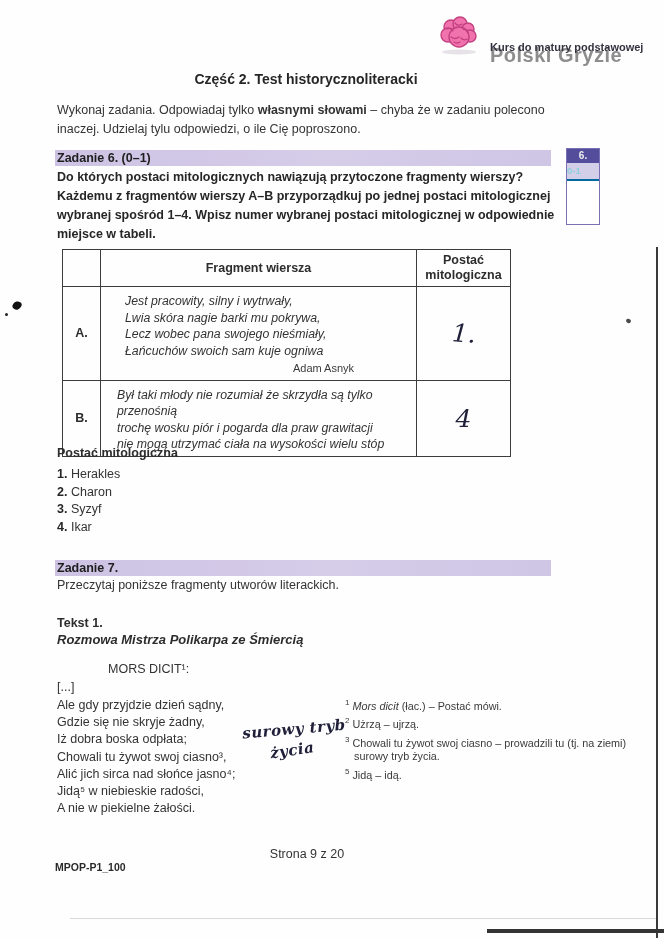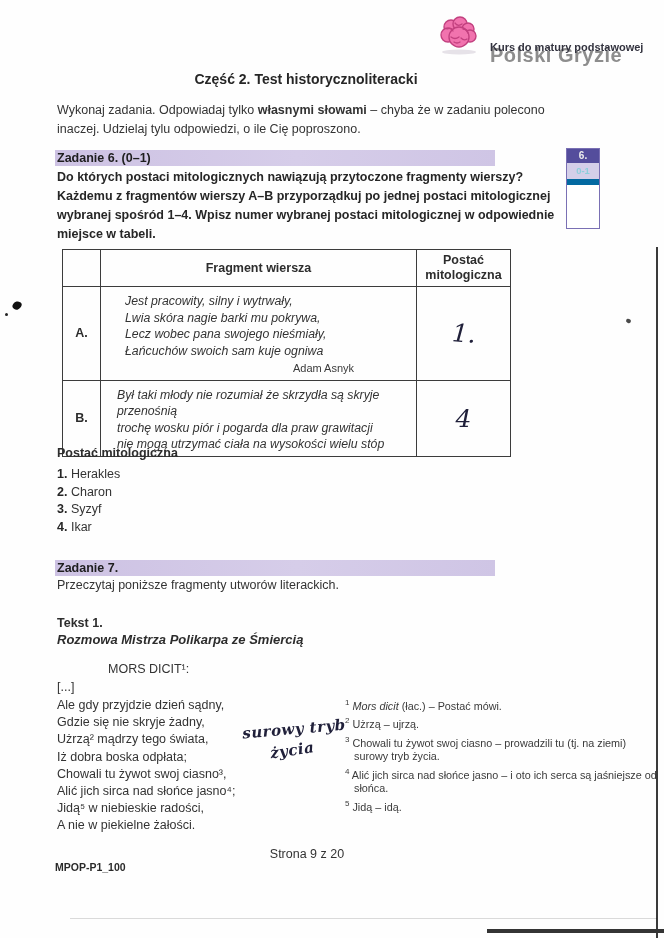--- a/index.html
+++ b/index.html
@@ -14,34 +14,34 @@
   .logo{left:436px; top:12px; width:220px; height:52px;}
   .logo-brain{position:absolute; left:0; top:2px;}
   .brand{position:absolute; left:54px; top:4px; font-size:20px; font-weight:700;
          color:#8d8d8d; letter-spacing:.5px;margin-top:28px;}
   .brand-sub{position:absolute; left:54px; top:29px; font-size:11px; font-weight:700;
          color:#33333f;}
   
   .doc-title{left:0; top:71px; width:612px; text-align:center;
              font-size:14px; font-weight:700; color:#262626;}
   .intro{left:57px; top:101px; width:505px; font-size:12.5px; line-height:19px; color:#333;}
-  .task-bar{left:55px; width:440px; height:16px;
+  .task-bar{left:55px; width:496px; height:16px;
             background:linear-gradient(90deg,#cdc2e3,#d6cde9 55%,#cfc5e5);
             font-size:12.5px; font-weight:700; color:#1e1e1e; line-height:16px;
             padding-left:2px; box-sizing:border-box;}
   .bar6{top:150px;}
   .bar7{top:560px;}
   .task6-instr{left:57px; top:168px; width:515px; font-size:12.5px; font-weight:700;
                line-height:19px; color:#262626;}
   
   .score-box{left:566px; top:148px; width:32px; border:1px solid #7a70b4; background:#fff;}
   .score-num{height:14px; background:#544d9c; color:#eee; font-size:10px; font-weight:700;
              text-align:center; line-height:14px;}
   .score-pts{height:16px; background:#d4cfe9; color:#8ecfdc; font-size:9.5px; font-weight:700;
-             text-align:center; line-height:16px; border-bottom:6px solid #0369a1;}
+             text-align:left; line-height:16px; border-bottom:2px solid #0369a1;}
   .score-empty{height:43px; background:#fff;}
   
   .ftable{left:62px; top:249px; width:449px; border:1.5px solid #3c3c3c;
           display:grid; grid-template-columns:38px 316px 93px; box-sizing:border-box;}
   .ftable > div{border-right:1px solid #3c3c3c; border-bottom:1px solid #3c3c3c;
                 box-sizing:border-box;}
   .ftable > div:nth-child(3n){border-right:none;}
   .ftable > div:nth-child(n+7){border-bottom:none;}
   .th{display:flex; align-items:center; justify-content:center; text-align:center;
       font-size:12.5px; font-weight:700; min-height:37px; line-height:15px;}
@@ -144,21 +144,21 @@
       <div>Lecz wobec pana swojego nieśmiały,</div>
       <div>Łańcuchów swoich sam kuje ogniwa</div>
       <div class="author">Adam Asnyk</div>
     </div>
     <div class="anscell">
       <span class="handwrite answer">1.</span>
     </div>
 
     <div class="rowlabel">B.</div>
     <div class="fragcell" style="padding-left:16px;">
-      <div>Był taki młody nie rozumiał że skrzydła są skryje przenośnią</div>
+      <div>Był taki młody nie rozumiał że skrzydła są tylko przenośnią</div>
       <div>trochę wosku piór i pogarda dla praw grawitacji</div>
       <div>nie mogą utrzymać ciała na wysokości wielu stóp</div>
     </div>
     <div class="anscell">
       <span class="handwrite answer" style="transform:rotate(0deg);">4</span>
     </div>
   </div>
 
   <div class="abs postac-h">Postać mitologiczna</div>
   <div class="abs optlist">
@@ -171,38 +171,36 @@
   <div class="abs task-bar bar7">Zadanie 7.</div>
   <div class="abs t7-instr">Przeczytaj poniższe fragmenty utworów literackich.</div>
   <div class="abs tekst-lbl">Tekst 1.</div>
   <div class="abs tekst-title">Rozmowa Mistrza Polikarpa ze Śmiercią</div>
   <div class="abs speaker">MORS DICIT¹:</div>
   <div class="abs ellip">[...]</div>
 
   <div class="abs poem">
     <div>Ale gdy przyjdzie dzień sądny,</div>
     <div>Gdzie się nie skryje żadny,</div>
-    <div>Użrzą² mądrzy tego świata,</div>
     <div>Iż dobra boska odpłata;</div>
     <div>Chowali tu żywot swoj ciasno³,</div>
     <div>Alić jich sirca nad słońce jasno⁴;</div>
     <div>Jidą⁵ w niebieskie radości,</div>
     <div>A nie w piekielne żałości.</div>
   </div>
 
   <div class="abs annot handwrite">
     <span>surowy tryb</span>
     <span class="l2">życia</span>
   </div>
 
   <div class="abs footnotes">
     <div class="fn"><sup>1</sup> <span class="it">Mors dicit</span><span> (łac.) – Postać mówi.</span></div>
     <div class="fn"><sup>2</sup> <span>Użrzą – ujrzą.</span></div>
     <div class="fn"><sup>3</sup> <span>Chowali tu żywot swoj ciasno – prowadzili tu (tj. na ziemi) surowy tryb życia.</span></div>
-    <div class="fn"><sup>4</sup> <span>Alić jich sirca nad słońce jasno – i oto ich serca są jaśniejsze od słońca.</span></div>
     <div class="fn"><sup>5</sup> <span>Jidą – idą.</span></div>
   </div>
 
   <div class="abs pageno">Strona 9 z 20</div>
   <div class="abs doccode">MPOP-P1_100</div>
 
   <div class="abs speck1"></div>
   <div class="abs speck2"></div>
   <div class="abs speck3"></div>
   <div class="abs scan-vline"></div>

